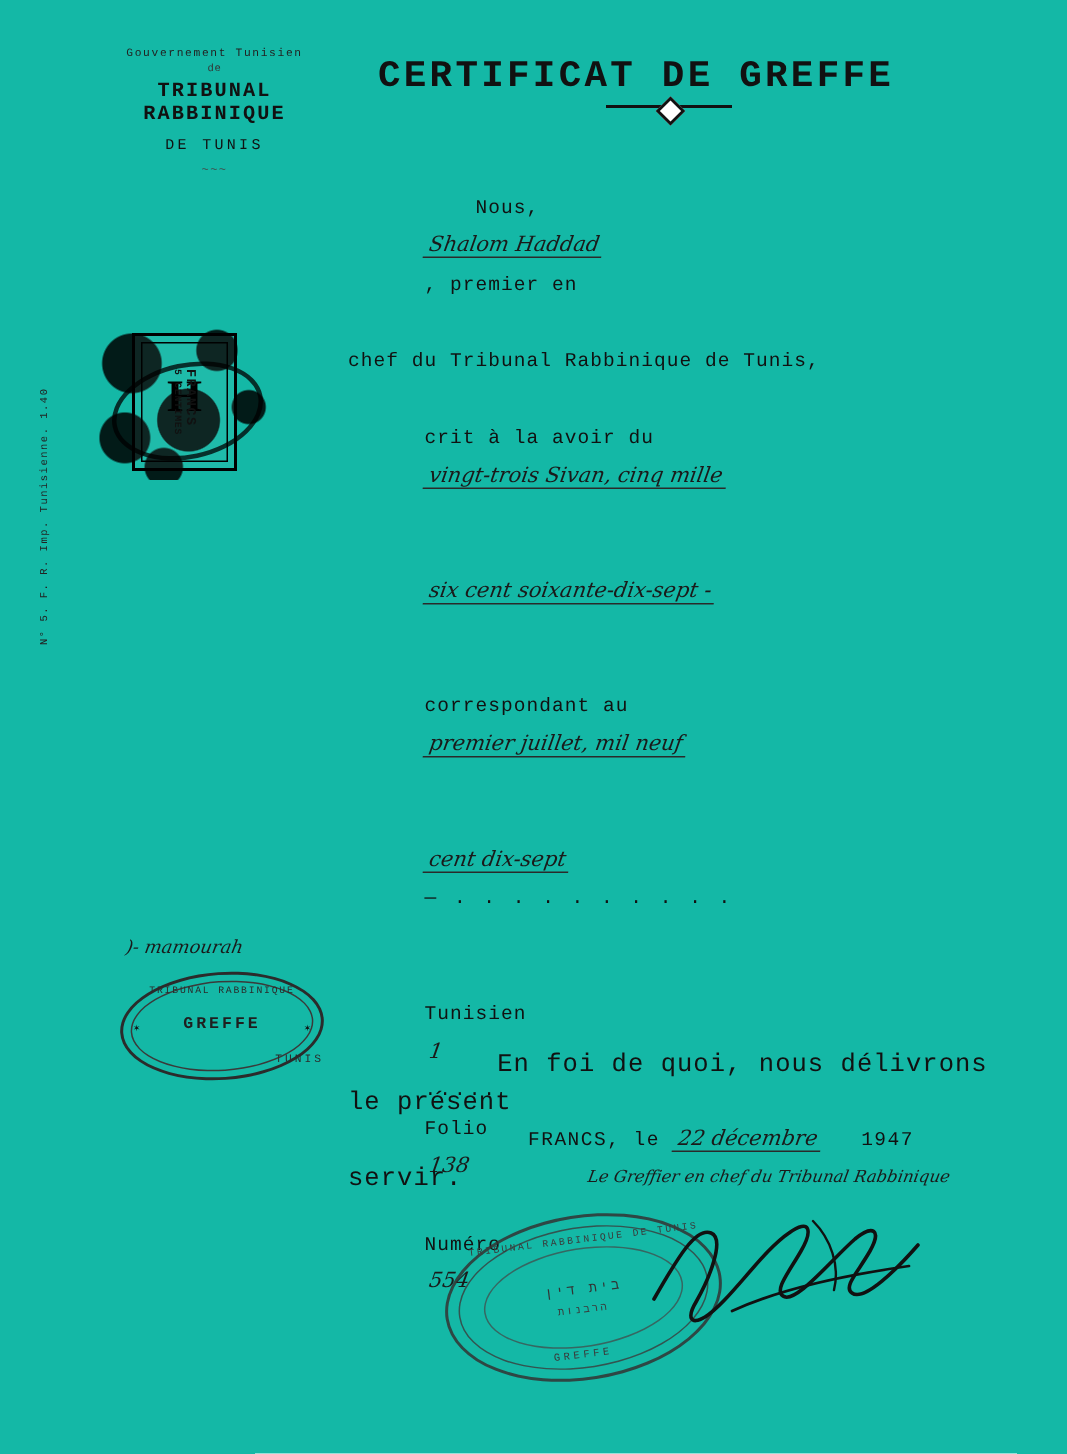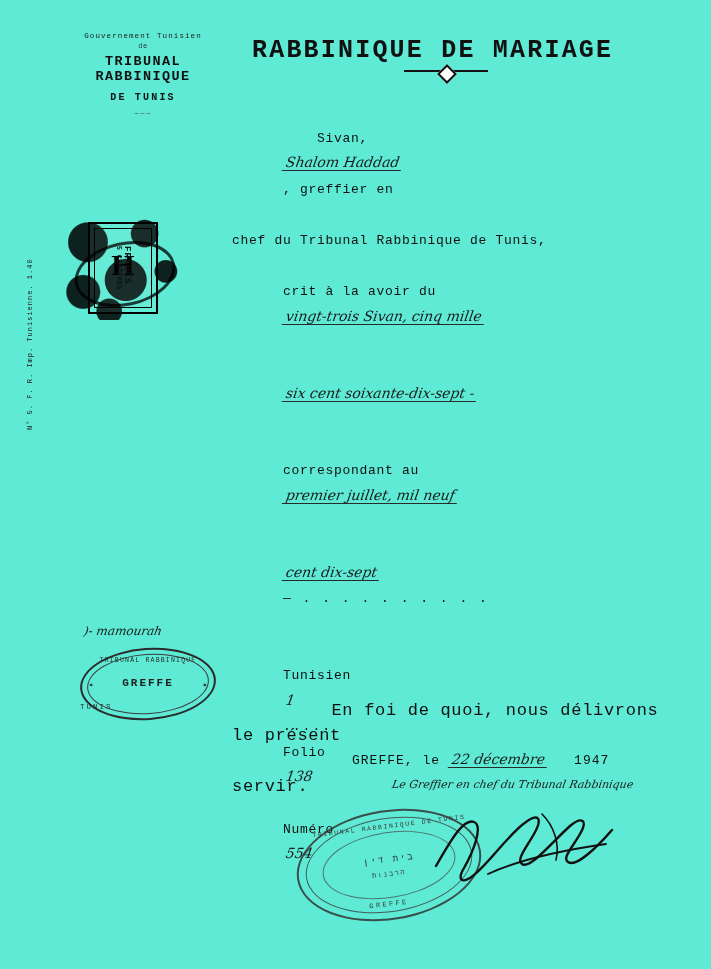--- a/index.html
+++ b/index.html
@@ -11,21 +11,21 @@
     width: 711px;
     height: 969px;
     position: relative;
     font-family: "Liberation Mono", monospace;
     color: #111111;
     overflow: hidden;
   }
   .page {
     position: absolute;
     inset: 0;
-    background: #5eead4;
+    background: #14b8a6;
   }
 
   
   .letterhead {
     position: absolute;
     left: 58px;
     top: 32px;
     width: 170px;
     text-align: center;
     line-height: 1.15;
@@ -44,21 +44,21 @@
   }
   .lh-main {
     font-size: 13.5px;
     font-weight: bold;
     letter-spacing: 1.4px;
     margin-top: 4px;
     font-family: "Liberation Mono", monospace;
   }
   .lh-sub {
     font-size: 10px;
-    font-weight: bold;
+    font-weight: normal;
     letter-spacing: 2.2px;
     margin-top: 7px;
   }
   .lh-rule {
     margin-top: 6px;
     font-size: 8px;
     color: #444;
     letter-spacing: 1px;
   }
 
@@ -234,21 +234,21 @@
     top: 29px; left: 0; right: 0;
     text-align: center;
     font-size: 11px;
     font-weight: bold;
     letter-spacing: 2px;
     color: #1f1f1f;
   }
   .stamp-greffe .bot-t {
     position: absolute;
     bottom: 9px; left: 0; right: 0;
-    text-align: left;
+    text-align: right;
     font-size: 7.5px;
     letter-spacing: 2px;
     color: #2b2b2b;
   }
   .stamp-greffe .star-l, .stamp-greffe .star-r {
     position: absolute;
     top: 33px;
     font-size: 7px;
   }
   .stamp-greffe .star-l { left: 9px; }
@@ -382,43 +382,43 @@
 <div class="page">
 
   <div class="letterhead">
     <div class="lh-gov">Gouvernement Tunisien</div>
     <div class="lh-de">de</div>
     <div class="lh-main">TRIBUNAL RABBINIQUE</div>
     <div class="lh-sub">DE TUNIS</div>
     <div class="lh-rule">~~~</div>
   </div>
 
-  <div class="doc-title">RABBINIQUE DE MARIAGE</div>
+  <div class="doc-title">CERTIFICAT DE GREFFE</div>
   <div class="title-rule"></div>
 
   <div class="side-vert">N° 5. F. R. Imp. Tunisienne. 1.40</div>
 
   <div class="stamp-revenue">
     <div class="blot"></div>
     <div class="frame">
       <div class="frame-in"></div>
       <div class="bigletter">H</div>
       <div class="val">
         <span>FRANCS</span>
         <small>5 CENTIMES</small>
       </div>
     </div>
     <div class="cancel"></div>
   </div>
 
   <div class="body-block">
     <div class="line">
-      <span class="indent"></span><span>Sivan,</span>
+      <span class="indent"></span><span>Nous,</span>
       <span class="hand">Shalom Haddad</span>
-      <span>, greffier en</span>
+      <span>, premier en</span>
     </div>
     <div class="line">chef du Tribunal Rabbinique de Tunis,</div>
     <div class="line">
       <span>crit à la avoir du</span>
       <span class="hand">vingt-trois Sivan, cinq mille</span>
     </div>
     <div class="line">
       <span class="hand">six cent soixante-dix-sept -</span>
     </div>
     <div class="line">
@@ -443,21 +443,21 @@
   </div>
 
   <div class="closing">
     <div class="line">
       <span class="indent"></span><span>En foi de quoi, nous délivrons le présent</span>
     </div>
     <div class="line">servir.</div>
   </div>
 
   <div class="tunis-line">
-    <span>GREFFE, le</span>
+    <span>FRANCS, le</span>
     <span class="hand">22 décembre</span>
     &nbsp;&nbsp;<span>1947</span>
   </div>
 
   <div class="greffier-line">Le Greffier en chef du Tribunal Rabbinique</div>
 
   <div class="margin-note">)- mamourah</div>
 
   <div class="stamp-greffe">
     <div class="ell"></div>

